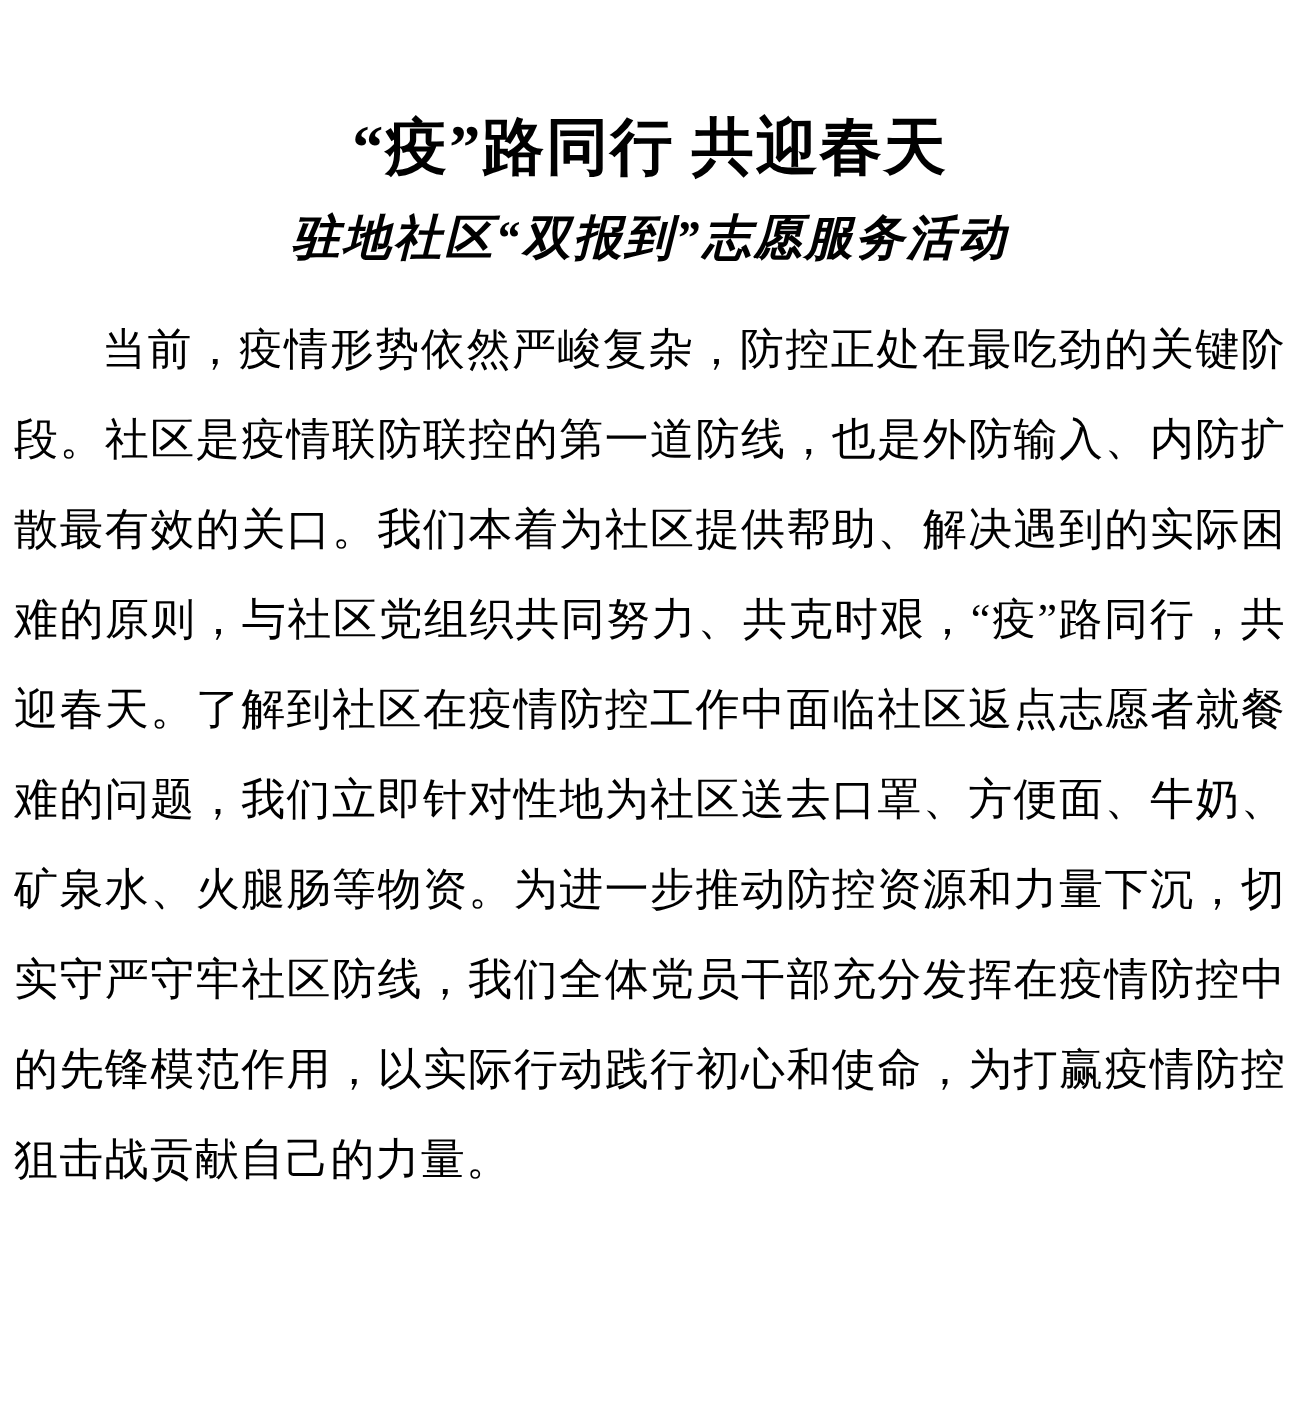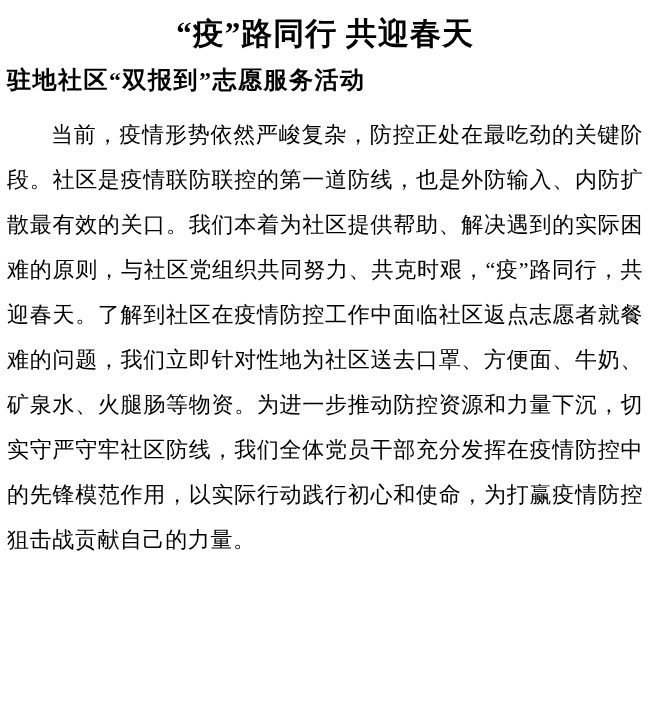--- a/index.html
+++ b/index.html
@@ -13,38 +13,40 @@
     overflow: hidden;
   }
   .page {
     box-sizing: border-box;
     width: 650px;
     height: 576px;
     padding: 6px 7px 0 7px;
     background: #ffffff;
     color: #000000;
     font-family: "Liberation Serif", "DejaVu Serif", serif;
+    margin-top: 40px;
   }
   .doc-title {
     margin: 6px 0 0 0;
     text-align: center;
     font-size: 31px;
     font-weight: bold;
     line-height: 44px;
     letter-spacing: 1px;
     white-space: nowrap;
   }
   .doc-subtitle {
     margin: 6px 0 0 0;
-    text-align: left;
+    text-align: center;
     font-size: 24px;
     font-weight: bold;
     line-height: 36px;
     letter-spacing: 1.5px;
     white-space: nowrap;
+    font-style: italic;
   }
   .doc-body {
     margin-top: 14px;
   }
   .doc-body p {
     margin: 0;
     font-size: 22px;
     line-height: 45px;
     text-align: justify;
     text-justify: inter-ideograph;

